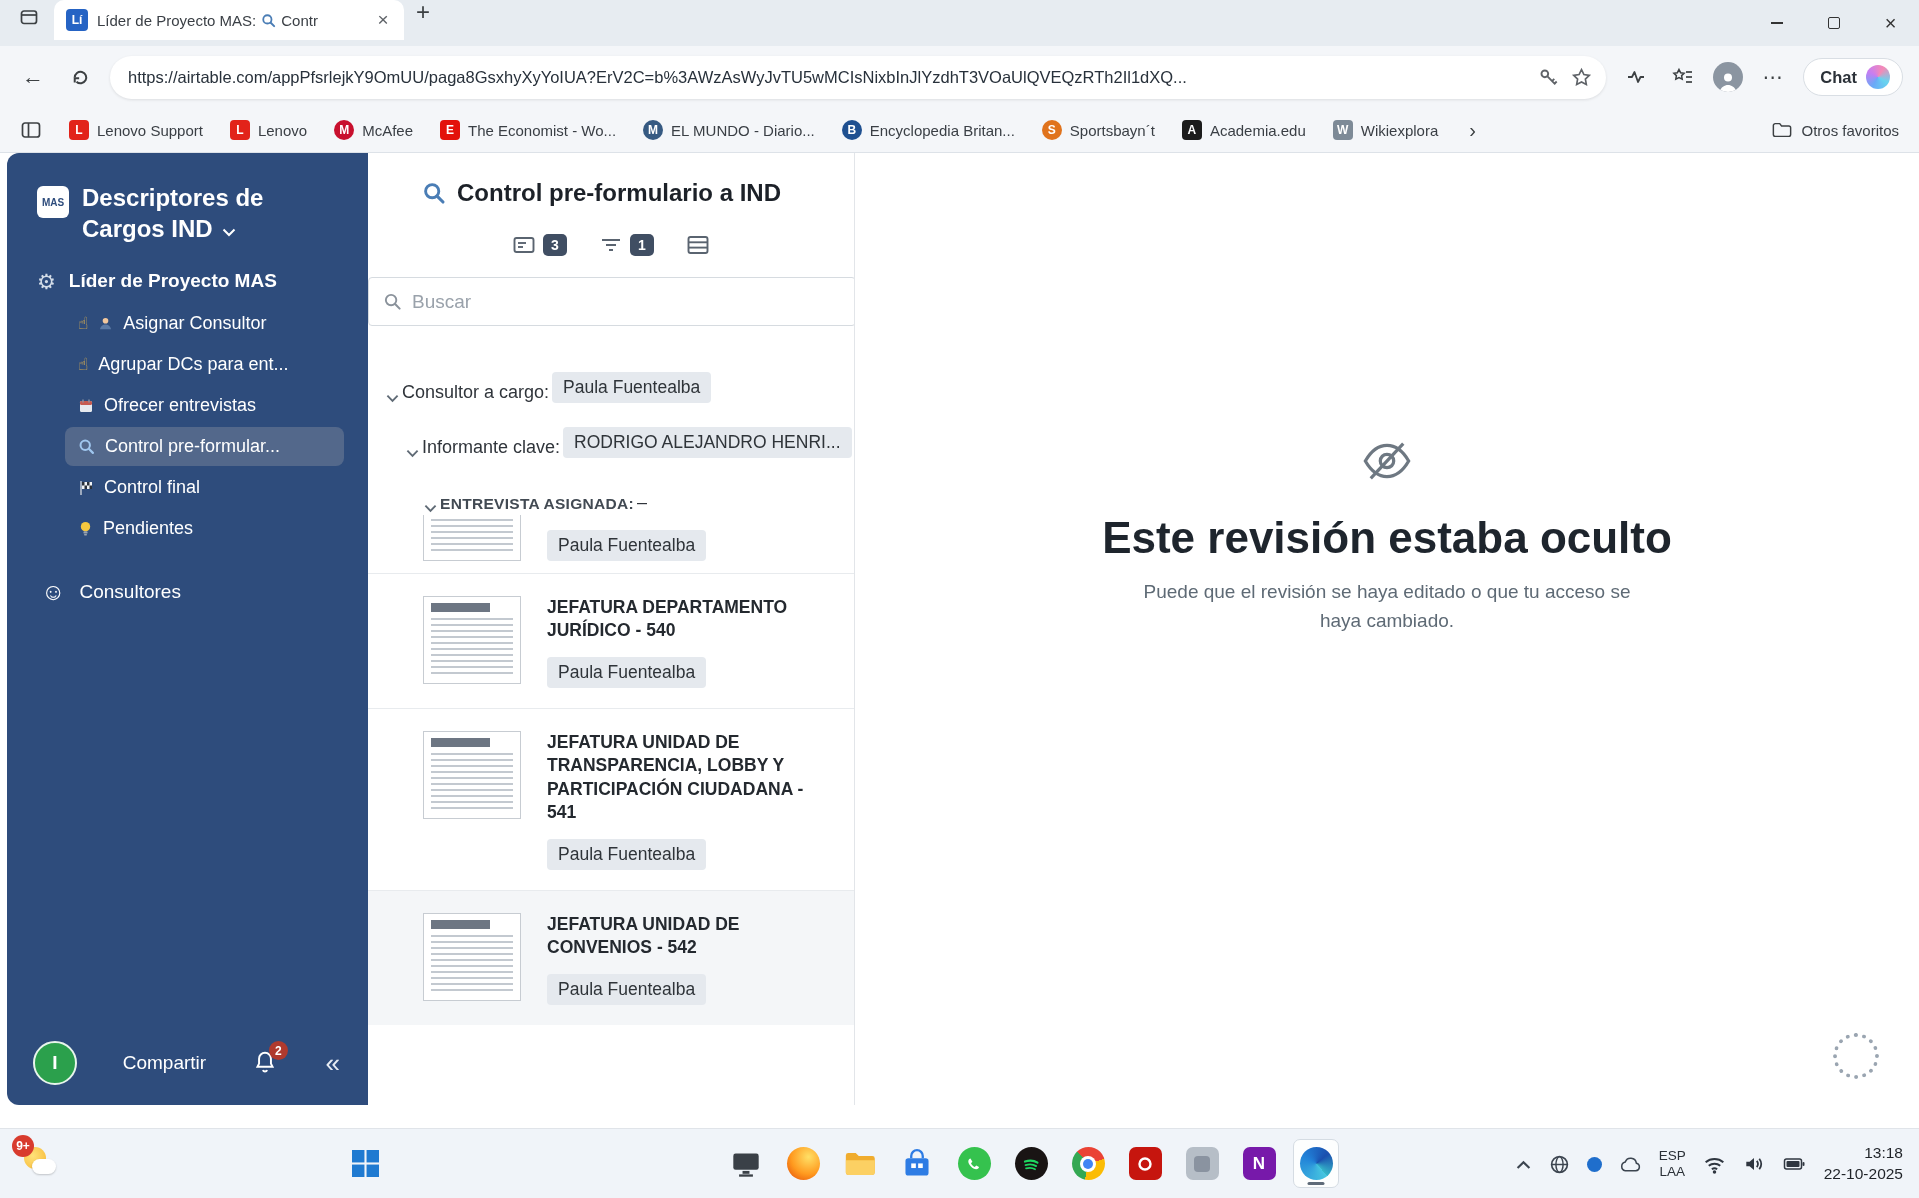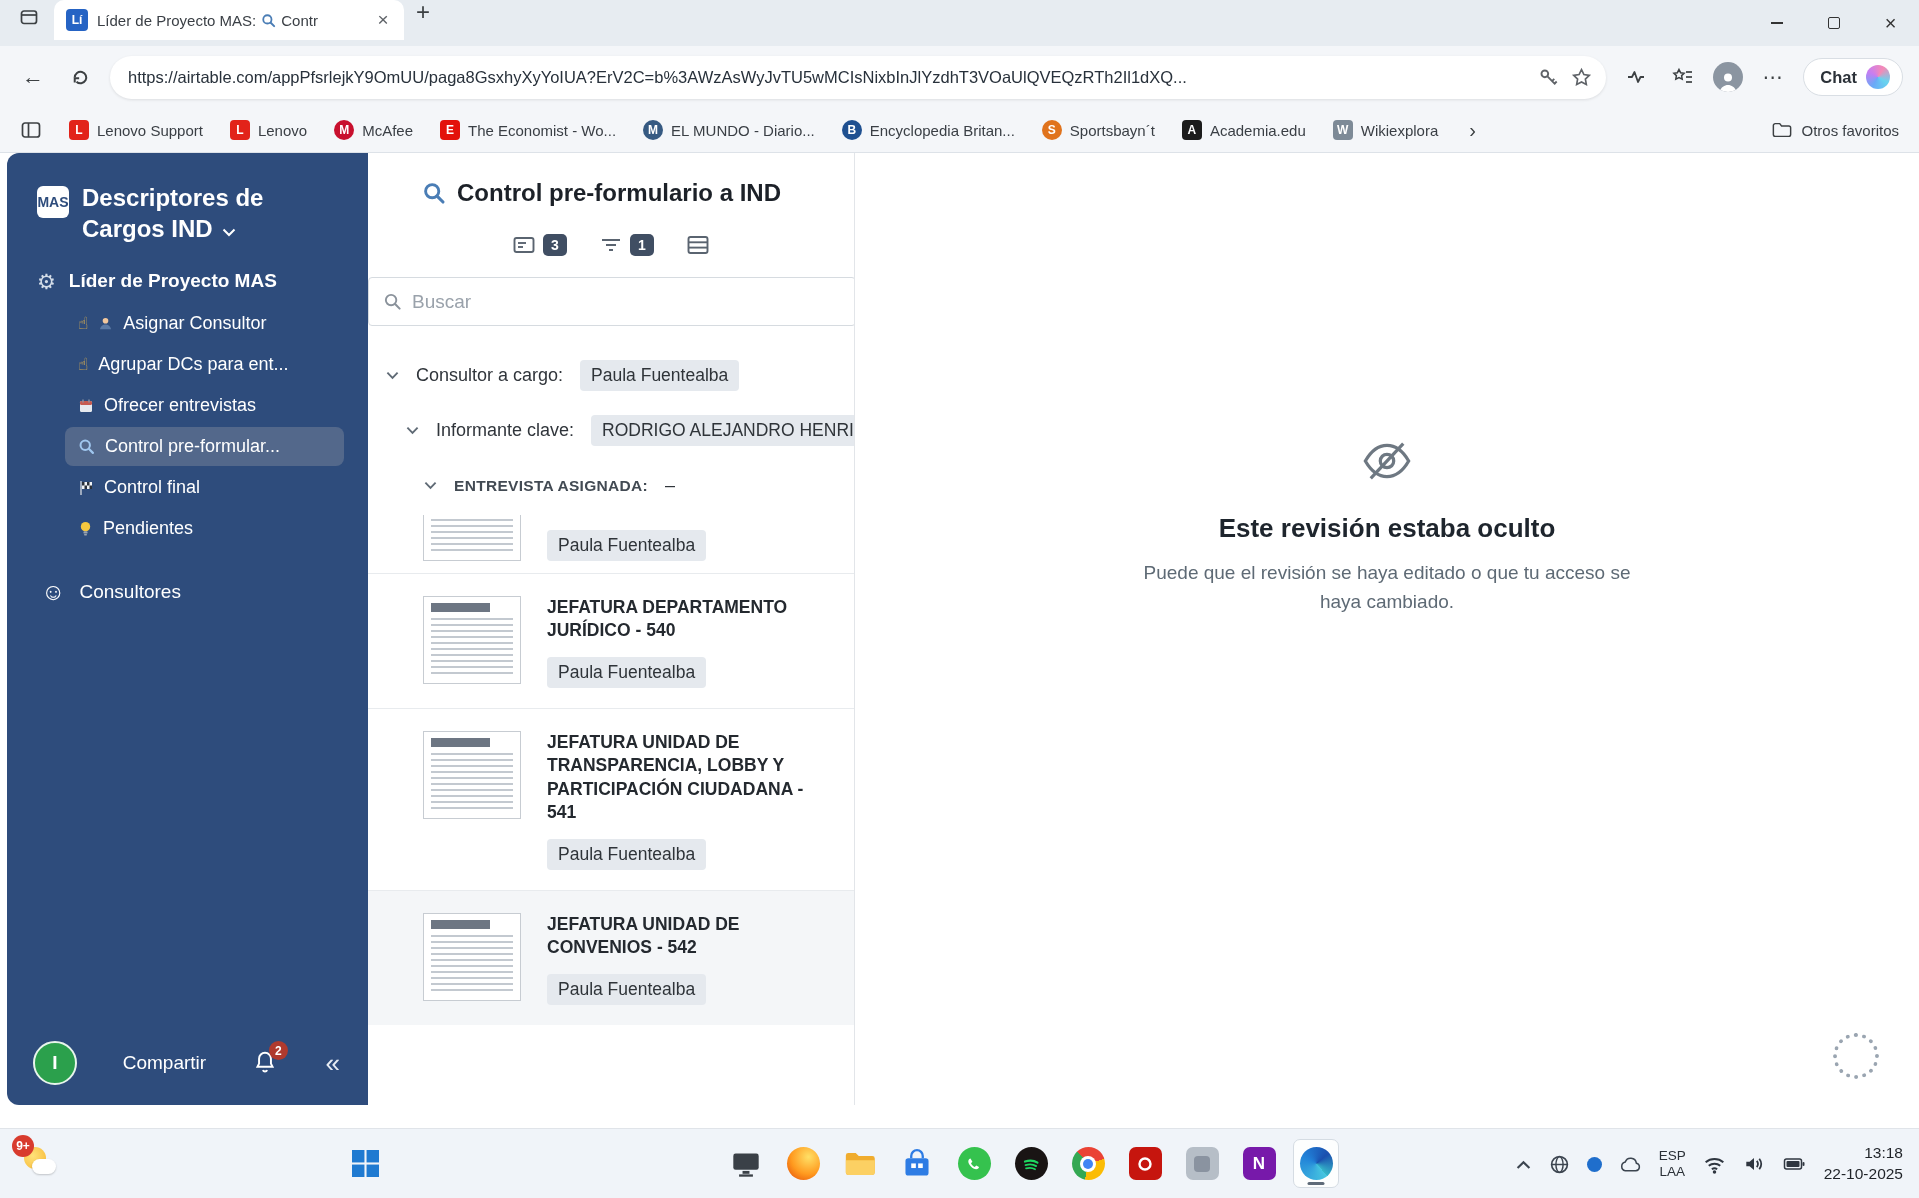--- a/index.html
+++ b/index.html
@@ -39,21 +39,21 @@
 .bm-fav.round{border-radius:50%}
 .bm-overflow{font-size:20px;color:#3c4043;margin-left:4px}
 .other-fav{margin-left:auto;display:flex;align-items:center;gap:9px;font-size:15px;color:#3a3f45}
 
 
 .app{height:975px;display:flex;background:#fff;position:relative}
 
 
 .sidebar{width:361px;height:952px;margin-left:7px;background:#2e4c7c;border-radius:12px 0 0 12px;color:#fff;position:relative;flex-shrink:0}
 .ws-header{display:flex;gap:13px;padding:30px 18px 0 30px}
-.ws-logo{width:32px;height:32px;background:#fff;border-radius:6px;color:#2e4c7c;font-size:14px;font-weight:bold;display:flex;align-items:center;justify-content:center;flex-shrink:0;margin-top:3px}
+.ws-logo{width:32px;height:32px;background:#fff;border-radius:6px;color:#2e4c7c;font-size:10px;font-weight:bold;display:flex;align-items:center;justify-content:center;flex-shrink:0;margin-top:3px}
 .ws-title{font-size:24px;font-weight:bold;line-height:1.28}
 .ws-chev{display:inline-block;margin-left:9px}
 .section-row{display:flex;align-items:center;gap:13px;padding:26px 18px 0 30px;font-size:19px;font-weight:bold}
 .gear-g{font-size:21px;color:#d4dde8;line-height:1}
 .nav-items{margin-top:12px}
 .nav-item{display:flex;align-items:center;gap:10px;margin:2px 24px 2px 58px;padding:9px 13px;border-radius:8px;font-size:18px;white-space:nowrap;overflow:hidden}
 .nav-item.active{background:#53688b}
 .finger{color:#e8b64c;font-size:17px;line-height:1}
 .consultores{display:flex;align-items:center;gap:14px;padding:30px 18px 0 34px;font-size:19px}
 .smiley{font-size:24px;line-height:1;color:#fff}
@@ -67,21 +67,21 @@
 
 .list-panel{width:487px;height:952px;border-right:1px solid #e2e5e9;flex-shrink:0;overflow:hidden;position:relative;background:#fff}
 .panel-title{display:flex;align-items:center;gap:11px;padding:26px 0 0 54px;font-size:24px;font-weight:bold;color:#1c2128}
 .ptoolbar{margin-top:26px;display:flex;justify-content:center;align-items:center;gap:32px}
 .tool-group{display:flex;align-items:center;gap:7px}
 .tool-badge{min-width:24px;height:22px;border-radius:5px;background:#404e63;color:#fff;font-size:14px;font-weight:bold;display:flex;align-items:center;justify-content:center;padding:0 5px}
 .search-box{margin:20px auto 0;width:488px;height:49px;border:1.6px solid #d6dbe0;border-radius:4px;display:flex;align-items:center;padding:0 14px;gap:10px;background:#fff}
 .search-input{flex:1;border:none;outline:none;font-size:19px;color:#30353b;font-family:inherit}
 .search-input::placeholder{color:#9aa2ab}
 .groups{margin-top:22px}
-.group-row{height:55px;display:flex;align-items:center;gap:17px}
+.group-row{height:55px;display:flex;align-items:flex-end;gap:3px}
 .group-row.g1{padding-left:18px}
 .group-row.g2{padding-left:38px}
 .group-row.g3{padding-left:56px}
 .group-label{font-size:18px;color:#30353b;white-space:nowrap}
 .group-label.caps{font-size:15.5px;font-weight:bold;color:#424a53;letter-spacing:.3px}
 .tag{display:inline-block;background:#e5e9ee;border-radius:4px;padding:5px 11px;font-size:17.5px;color:#2f3439;white-space:nowrap}
 .tag-clip{flex:1;min-width:0;overflow:hidden}
 .dash-val{font-size:18px;color:#30353b}
 .cards{margin-top:2px}
 .card{display:flex;gap:26px;padding:22px 14px 20px 55px;border-bottom:1px solid #e8ebee}
@@ -91,21 +91,21 @@
 .thumb::before{content:"";position:absolute;left:7px;right:30px;top:6px;height:9px;background:#6d7683}
 .thumb::after{content:"";position:absolute;left:7px;right:7px;top:21px;bottom:6px;background:repeating-linear-gradient(#c3c9d0 0 2px,transparent 2px 6px)}
 .thumb-clip{height:46px;overflow:hidden;flex-shrink:0;width:98px}
 .thumb-clip .thumb{margin-top:-42px}
 .card-body{display:flex;flex-direction:column}
 .card-title{font-size:17.5px;font-weight:bold;color:#24292f;line-height:1.34;max-width:282px;white-space:normal}
 .card-body .tag{margin-top:14px;align-self:flex-start}
 
 
 .detail-panel{flex:1;height:952px;position:relative;display:flex;flex-direction:column;align-items:center;padding-top:282px;background:#fff}
-.detail-heading{margin-top:26px;font-size:26px;font-weight:bold;color:#1e252d}
+.detail-heading{margin-top:26px;font-size:44px;font-weight:bold;color:#1e252d}
 .detail-sub{margin-top:15px;font-size:19px;color:#5e6a75;text-align:center;max-width:530px;line-height:1.5}
 .spinner{position:absolute;right:40px;bottom:26px;width:46px;height:46px;border:4px dotted #9aa5b1;border-radius:50%}
 
 
 .taskbar{height:70px;background:#f0f4f9;border-top:1px solid #e0e4e9;position:relative}
 .tb-widgets{position:absolute;left:16px;top:12px;width:46px;height:46px}
 .sun{position:absolute;left:8px;top:6px;width:22px;height:22px;border-radius:50%;background:radial-gradient(circle at 40% 40%,#ffe27a,#f7b733)}
 .cloud{position:absolute;left:16px;top:18px;width:24px;height:15px;border-radius:10px;background:#fff;box-shadow:0 1px 2px rgba(0,0,0,.2)}
 .wbadge{position:absolute;left:-4px;top:-6px;min-width:22px;height:22px;border-radius:11px;background:#d83b2e;color:#fff;font-size:12px;font-weight:bold;display:flex;align-items:center;justify-content:center;padding:0 3px;z-index:2}
 .tb-start{position:absolute;left:352px;top:21px}

